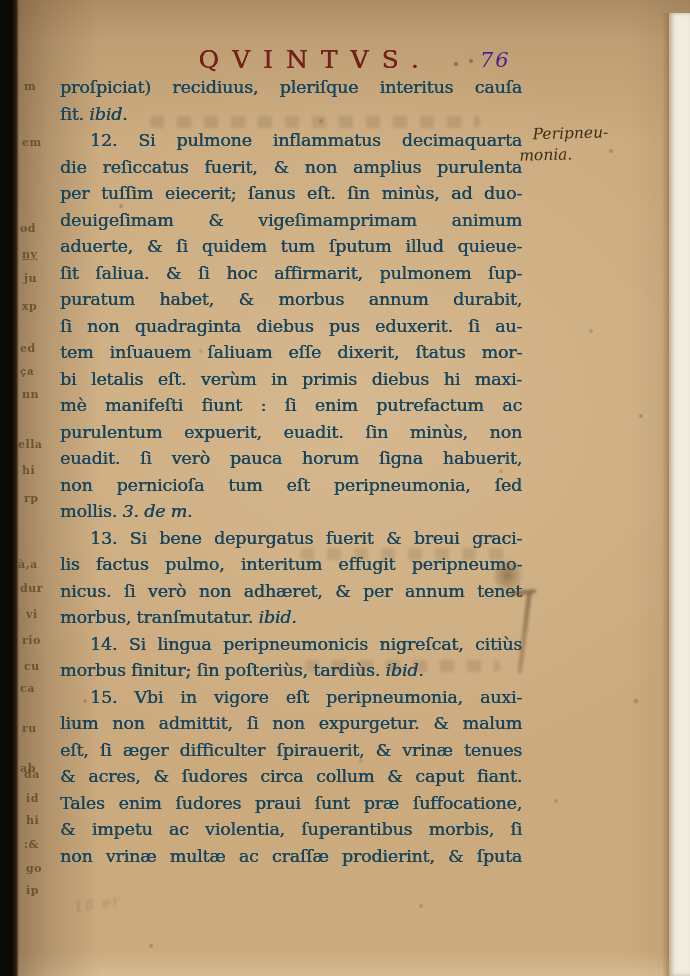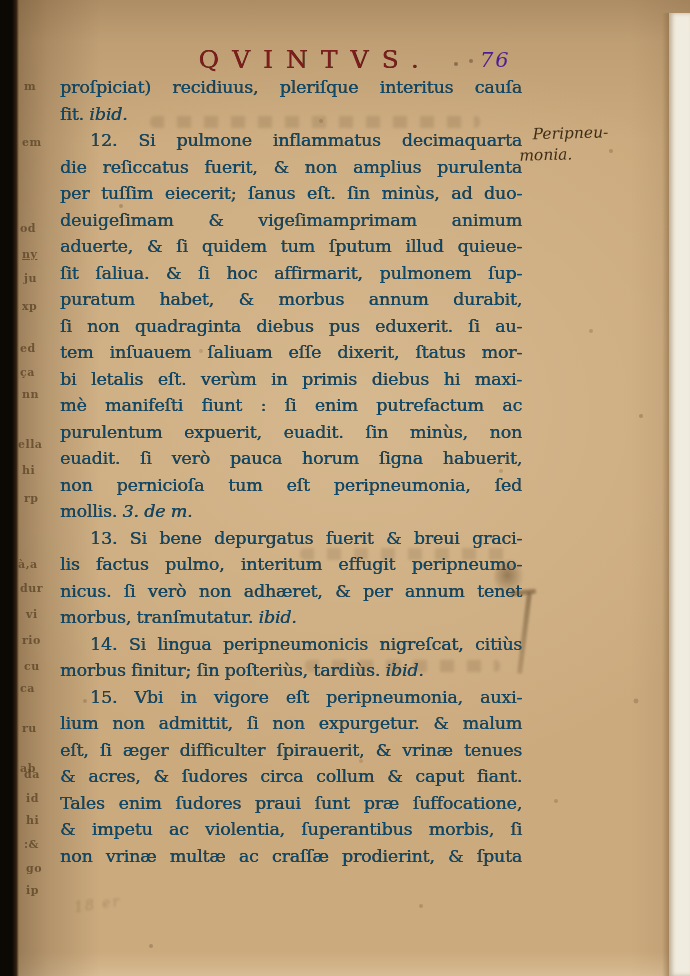--- a/index.html
+++ b/index.html
@@ -167,21 +167,21 @@
   </main>
 
 <div id="bleed">
     <span class="frag" style="left: 24px; top: 80px;">m</span>
     <span class="frag" style="left: 22px; top: 136px;">em</span>
     <span class="frag" style="left: 20px; top: 222px;">od</span>
     <span class="frag" style="left: 22px; top: 248px; text-decoration: underline;">ny</span>
     <span class="frag" style="left: 24px; top: 272px;">ju</span>
     <span class="frag" style="left: 22px; top: 300px;">xp</span>
     <span class="frag" style="left: 20px; top: 342px;">ed</span>
-    <span class="frag" style="left: 20px; top: 366px;">ça</span>
+    <span class="frag" style="left: 20px; top: 366px; font-family: Liberation Mono, monospace;">ça</span>
     <span class="frag" style="left: 22px; top: 388px;">nn</span>
     <span class="frag" style="left: 18px; top: 438px;">ella</span>
     <span class="frag" style="left: 22px; top: 464px;">hi</span>
     <span class="frag" style="left: 24px; top: 492px;">rp</span>
     <span class="frag" style="left: 18px; top: 558px; text-align: center;">à,a</span>
     <span class="frag" style="left: 20px; top: 582px;">dur</span>
     <span class="frag" style="left: 26px; top: 608px;">vi</span>
     <span class="frag" style="left: 22px; top: 634px;">rio</span>
     <span class="frag" style="left: 24px; top: 660px;">cu</span>
     <span class="frag" style="left: 20px; top: 682px;">ca</span>

